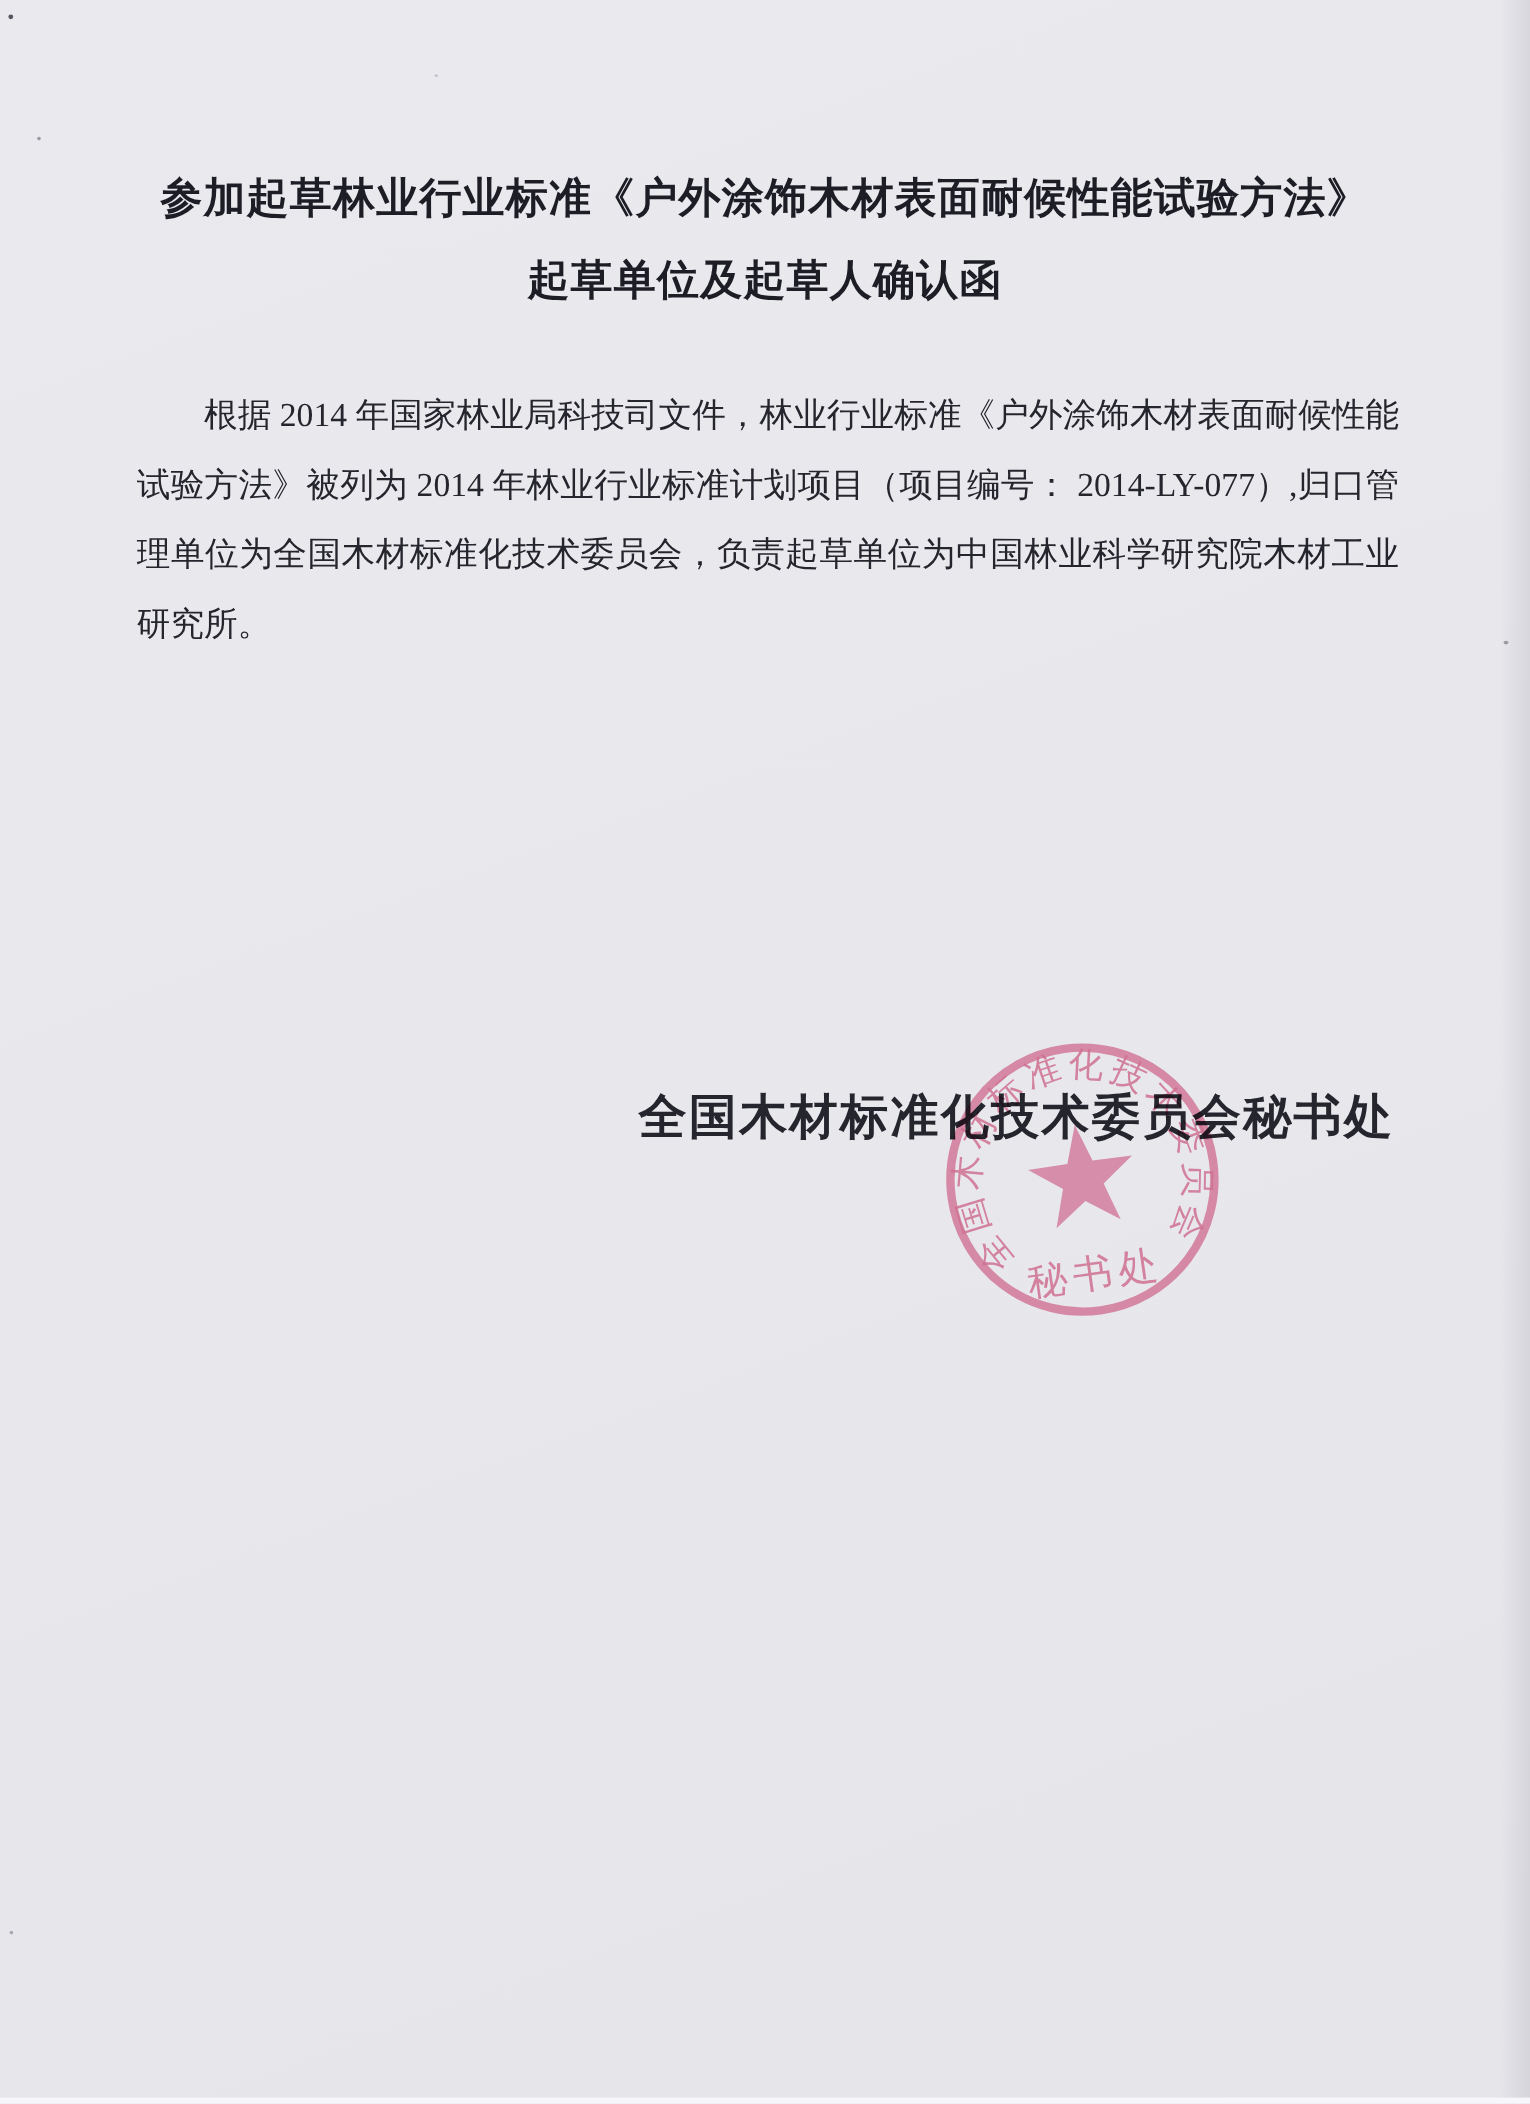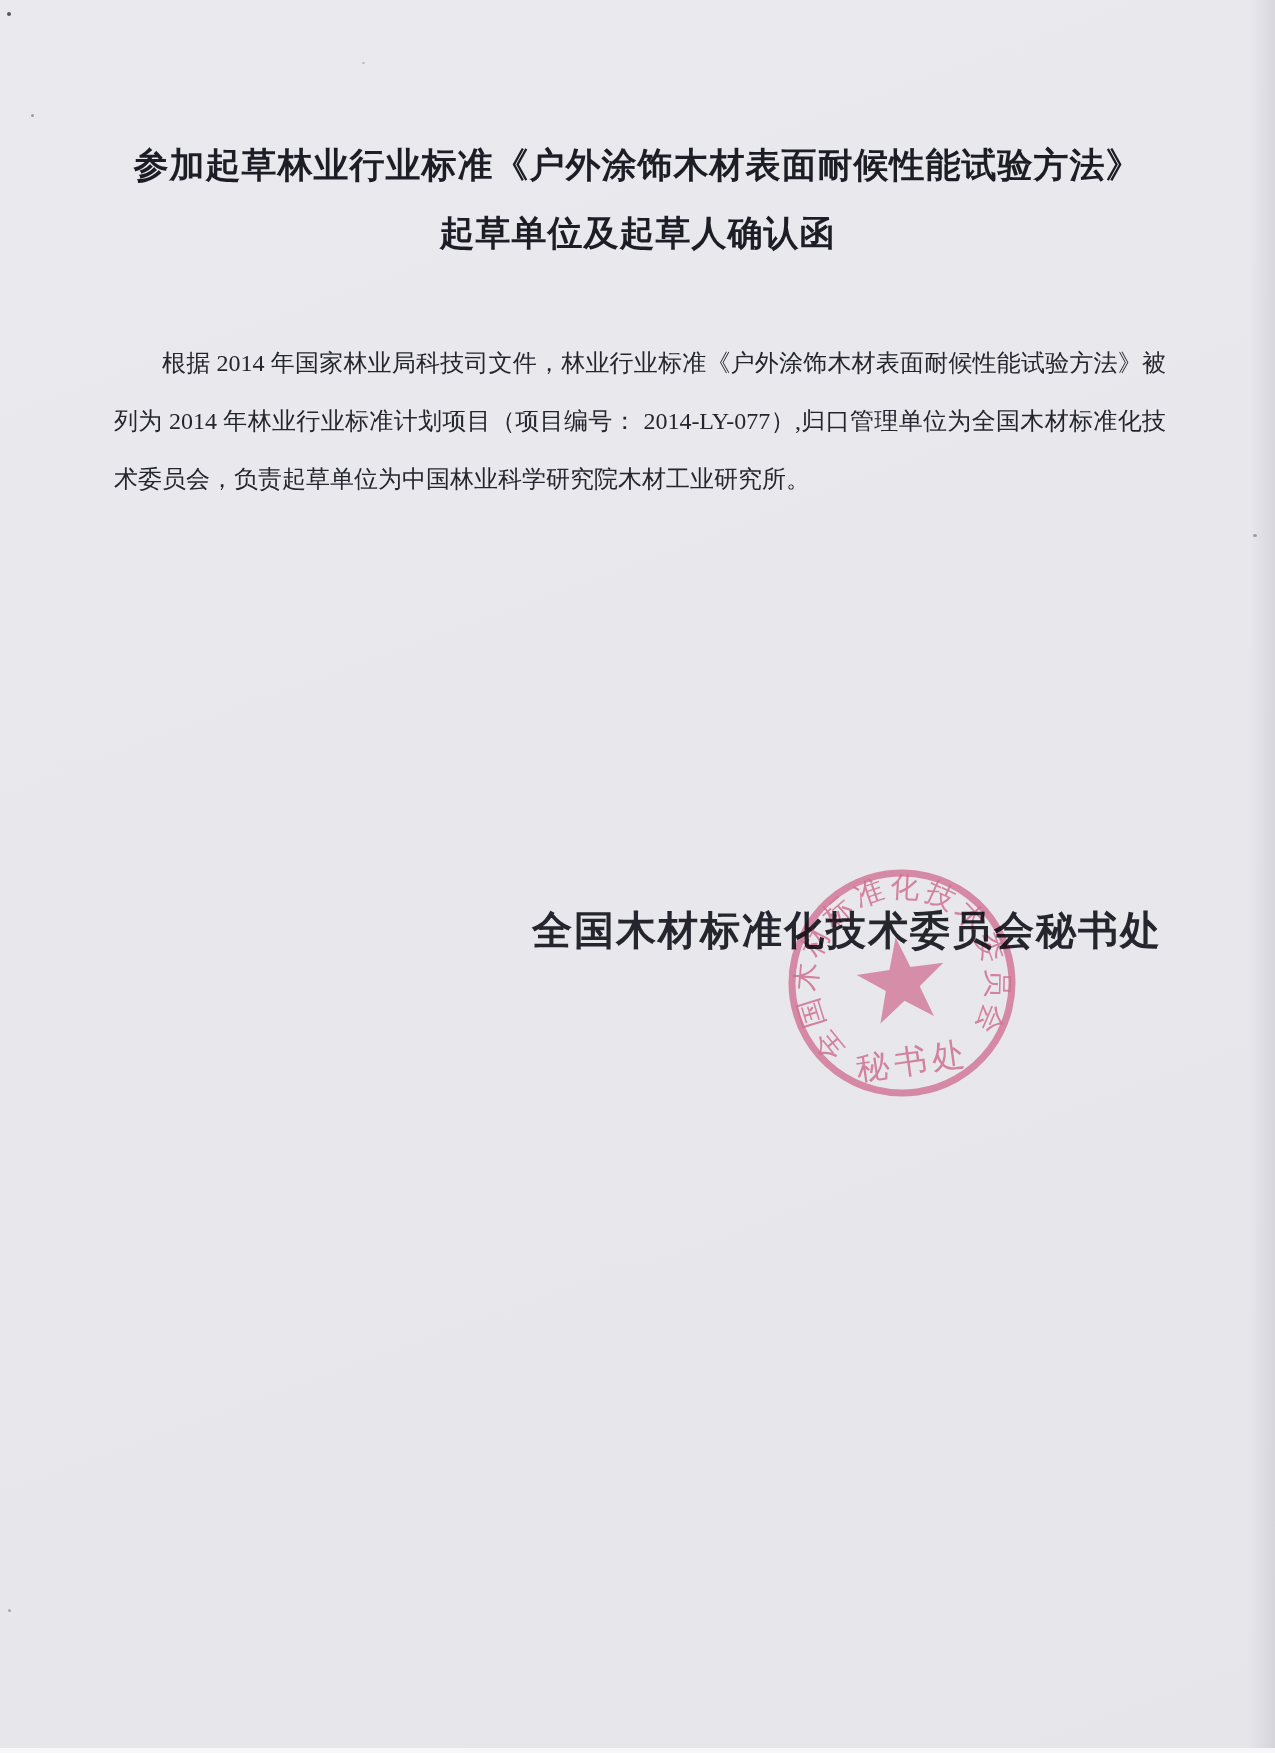--- a/index.html
+++ b/index.html
@@ -14,22 +14,22 @@
     background:linear-gradient(to right,rgba(0,0,0,0),rgba(125,125,140,.16));}
   .edge-bottom{position:absolute;left:0;bottom:0;width:100%;height:5px;background:#f7f7fa;}
   .title{
     position:absolute;left:0;width:100%;text-align:center;
     font-family:"Liberation Sans","DejaVu Sans",sans-serif;
     font-weight:bold;font-size:35px;color:#1d1d25;letter-spacing:1px;white-space:nowrap;
   }
   #title1{top:142px}
   #title2{top:210px}
   .bodytext{
-    position:absolute;top:334px;left:114px;width:1052px;
-    font-size:24px;line-height:58px;text-align:justify;text-align-last:left;color:#25252d;
+    position:absolute;top:318px;left:114px;width:1052px;
+    font-size:28px;line-height:58px;text-align:justify;text-align-last:left;color:#25252d;
   }
   .bodytext p{margin:0;text-indent:2em}
   .signature{
     position:absolute;top:903px;right:113px;
     font-size:40px;letter-spacing:2px;color:#25252d;white-space:nowrap;z-index:2;font-weight:bold;
   }
   .dateline{
     position:absolute;top:1026px;right:245px;
     font-size:34px;letter-spacing:1px;color:#25252d;white-space:nowrap;z-index:2;
   }

